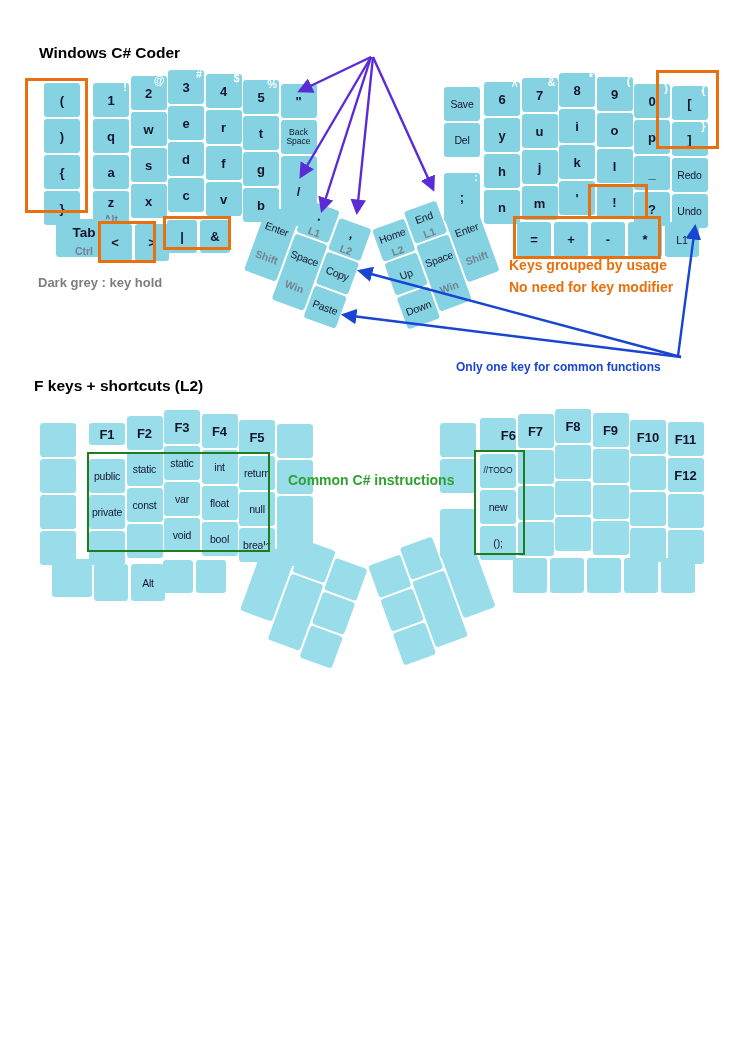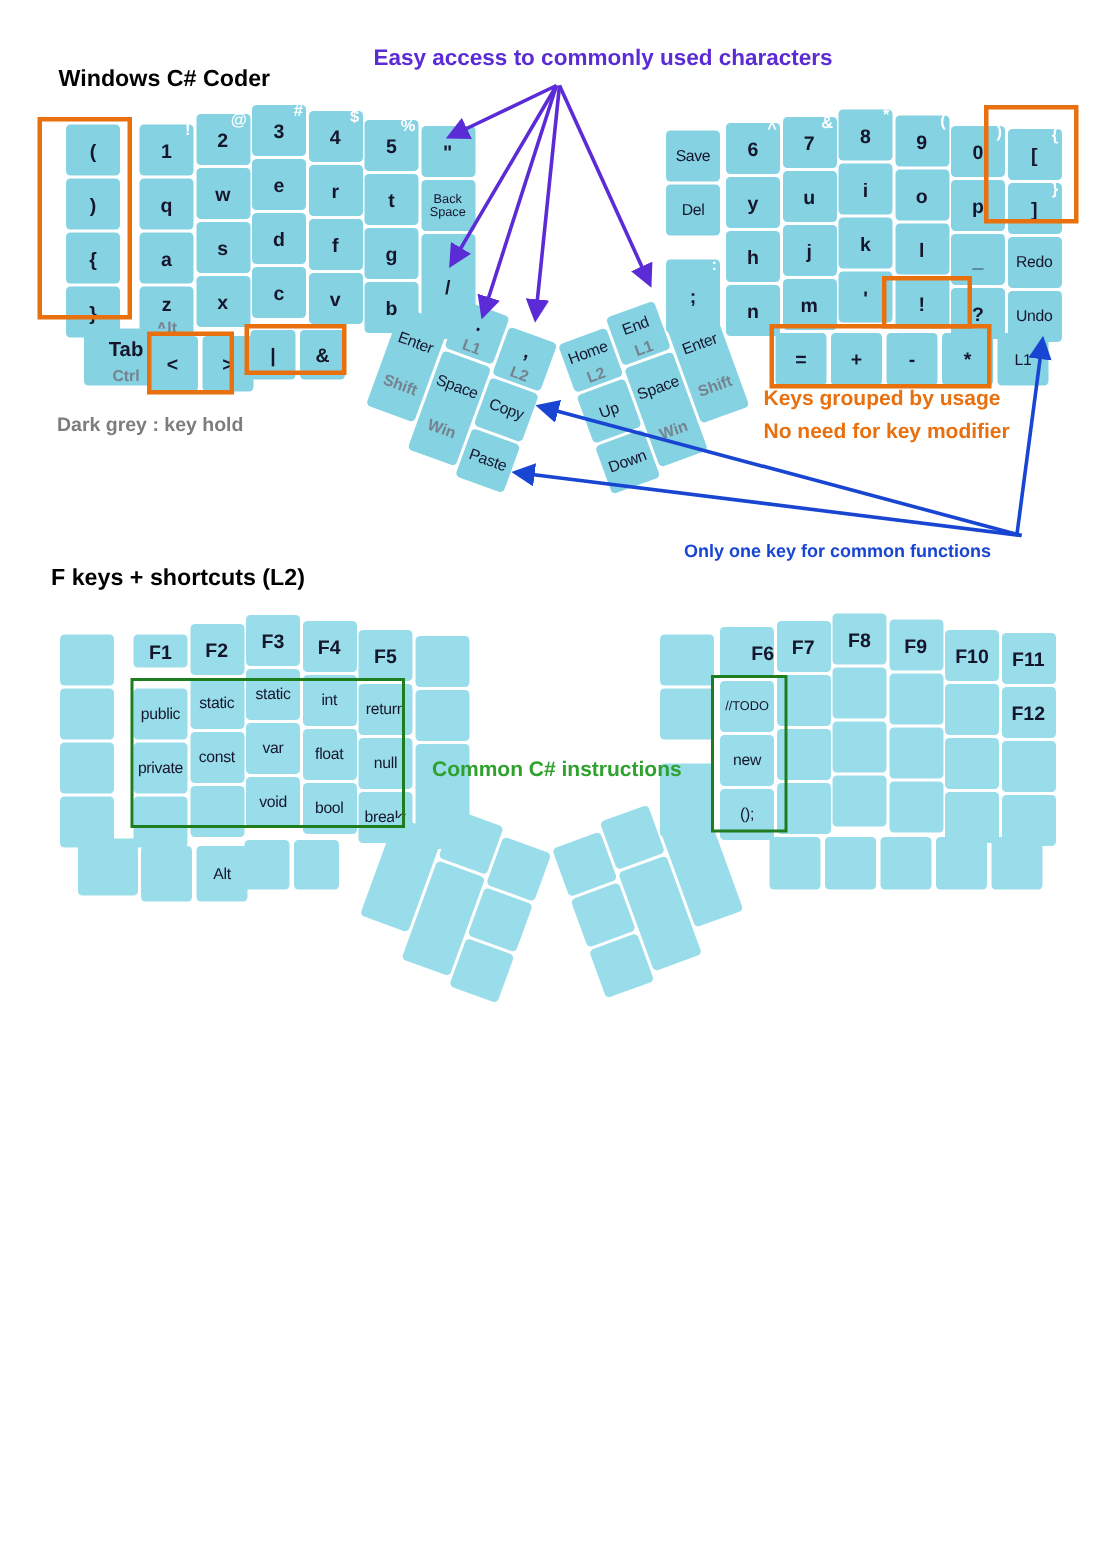--- a/index.html
+++ b/index.html
@@ -24,34 +24,33 @@
   .thumb .key{z-index:10;}
   .obox{position:absolute;border:3px solid var(--orange);z-index:25;pointer-events:none;box-sizing:border-box;}
   .gbox{position:absolute;border:2.5px solid var(--greenbox);z-index:25;pointer-events:none;box-sizing:border-box;}
   .ann{position:absolute;z-index:35;white-space:nowrap;font-weight:bold;}
   #title1{left:39px;top:44px;font-size:15.5px;color:#000;}
   #title2{left:34px;top:377px;font-size:15.5px;color:#000;}
   #t-purple{left:249px;top:30px;font-size:15px;color:var(--purple);}
   #t-orange1{left:509px;top:257px;font-size:14px;color:var(--orange);}
   #t-orange2{left:509px;top:279px;font-size:14px;color:var(--orange);}
   #t-blue{left:456px;top:360px;font-size:12px;color:var(--blue);}
-  #t-green{left:288px;top:472px;font-size:14px;color:var(--green);margin-top:32px;}
+  #t-green{left:288px;top:472px;font-size:14px;color:var(--green);}
   #t-note{left:38px;top:275px;font-size:13px;color:var(--greynote);}
   #arrows{position:absolute;left:0;top:0;z-index:30;pointer-events:none;}
   .lp{stroke:var(--purple);stroke-width:2.4;}
   .lb{stroke:var(--blue);stroke-width:2.4;}
   .mp-f{fill:var(--purple);} .mb-f{fill:var(--blue);}
 </style>
 </head>
 <body>
 
 <div id="canvas">
 
   <div class="ann" id="title1">Windows C# Coder</div>
-  <div class="ann" id="t-purple">Easy access to commonly used characters</div>
   <div class="ann" id="t-note">Dark grey : key hold</div>
   <div class="ann" id="t-orange1">Keys grouped by usage</div>
   <div class="ann" id="t-orange2">No need for key modifier</div>
   <div class="ann" id="t-blue">Only one key for common functions</div>
   <div class="ann" id="title2">F keys + shortcuts (L2)</div>
   <div class="ann" id="t-green">Common C# instructions</div>
 
   <div id="kb">
       <div class="key tone-base" style="left: 44px; top: 83px; width: 36px; height: 34px;">
         <span class="main st-def">(</span>

